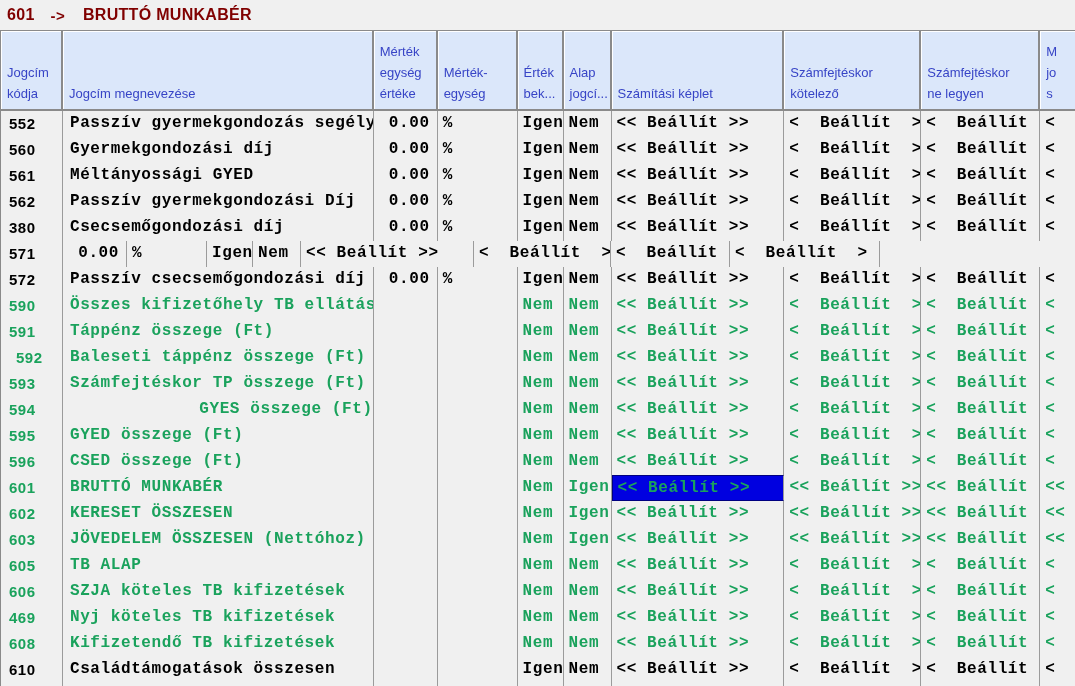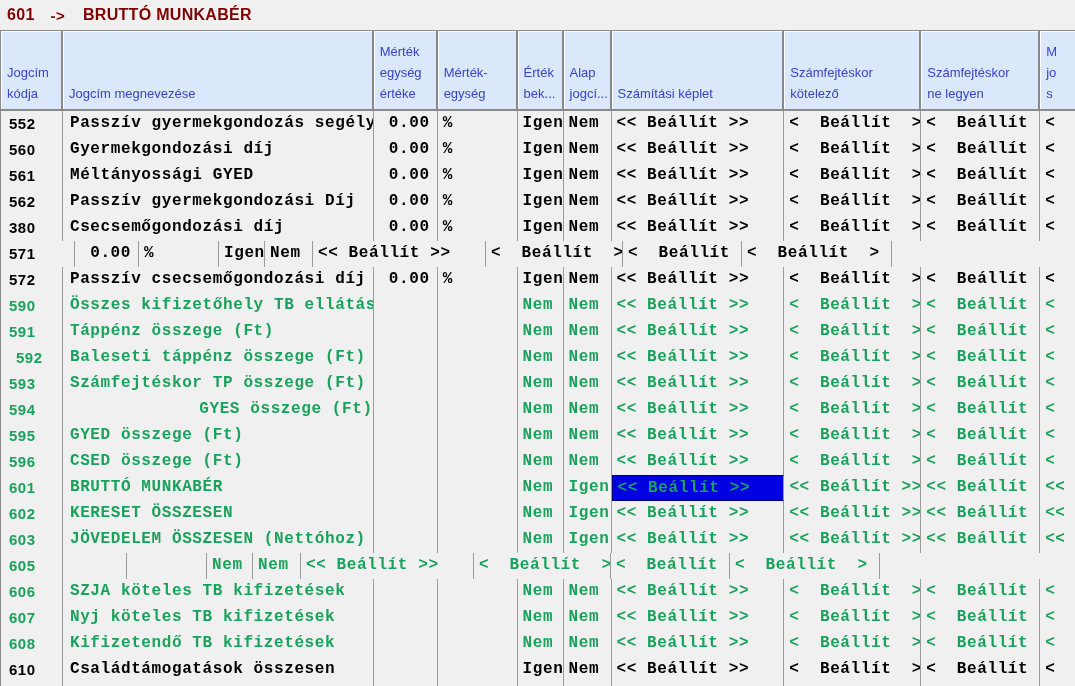--- a/index.html
+++ b/index.html
@@ -158,21 +158,21 @@
           <div class="cell value" style="width: 64px;">0.00</div>
           <div class="cell" style="width: 80px;">%</div>
           <div class="cell" style="width: 46px;">Igen</div>
           <div class="cell" style="width: 48px;">Nem</div>
           <div class="cell" style="width: 173px;">&lt;&lt; Beállít &gt;&gt;</div>
           <div class="cell" style="width: 137px;">&lt;  Beállít  &gt;</div>
           <div class="cell" style="width: 119px;">&lt;  Beállít  &gt;</div>
           <div class="cell" style="width: 150px;">&lt;  Beállít  &gt;</div>
         </div>
         <div class="body-row">
-          <div class="cell code" style="width: 74px;">571</div>
+          <div class="cell code" style="width: 62px;">571</div>
           <div class="cell value" style="width: 64px;">0.00</div>
           <div class="cell" style="width: 80px;">%</div>
           <div class="cell" style="width: 46px;">Igen</div>
           <div class="cell" style="width: 48px;">Nem</div>
           <div class="cell" style="width: 173px;">&lt;&lt; Beállít &gt;&gt;</div>
           <div class="cell" style="width: 137px;">&lt;  Beállít  &gt;</div>
           <div class="cell" style="width: 119px;">&lt;  Beállít  &gt;</div>
           <div class="cell" style="width: 150px;">&lt;  Beállít  &gt;</div>
         </div>
         <div class="body-row">
@@ -302,20 +302,21 @@
           <div class="cell" style="width: 80px;"></div>
           <div class="cell" style="width: 46px;">Nem</div>
           <div class="cell" style="width: 48px;">Igen</div>
           <div class="cell" style="width: 173px;">&lt;&lt; Beállít &gt;&gt;</div>
           <div class="cell" style="width: 137px;">&lt;&lt; Beállít &gt;&gt;</div>
           <div class="cell" style="width: 119px;">&lt;&lt; Beállít &gt;&gt;</div>
           <div class="cell" style="width: 150px;">&lt;&lt; Beállít &gt;&gt;</div>
         </div>
         <div class="body-row green">
           <div class="cell code" style="width: 62px;">605</div>
+          <div class="cell name" style="width: 311px;">TB ALAP</div>
           <div class="cell value" style="width: 64px;"></div>
           <div class="cell" style="width: 80px;"></div>
           <div class="cell" style="width: 46px;">Nem</div>
           <div class="cell" style="width: 48px;">Nem</div>
           <div class="cell" style="width: 173px;">&lt;&lt; Beállít &gt;&gt;</div>
           <div class="cell" style="width: 137px;">&lt;  Beállít  &gt;</div>
           <div class="cell" style="width: 119px;">&lt;  Beállít  &gt;</div>
           <div class="cell" style="width: 150px;">&lt;  Beállít  &gt;</div>
         </div>
         <div class="body-row green">
@@ -324,21 +325,21 @@
           <div class="cell value" style="width: 64px;"></div>
           <div class="cell" style="width: 80px;"></div>
           <div class="cell" style="width: 46px;">Nem</div>
           <div class="cell" style="width: 48px;">Nem</div>
           <div class="cell" style="width: 173px;">&lt;&lt; Beállít &gt;&gt;</div>
           <div class="cell" style="width: 137px;">&lt;  Beállít  &gt;</div>
           <div class="cell" style="width: 119px;">&lt;  Beállít  &gt;</div>
           <div class="cell" style="width: 150px;">&lt;  Beállít  &gt;</div>
         </div>
         <div class="body-row green">
-          <div class="cell code" style="width: 62px;">607</div>
+          <div class="cell code" style="width: 62px;">469</div>
           <div class="cell name" style="width: 311px;">Nyj köteles TB kifizetések</div>
           <div class="cell value" style="width: 64px;"></div>
           <div class="cell" style="width: 80px;"></div>
           <div class="cell" style="width: 46px;">Nem</div>
           <div class="cell" style="width: 48px;">Nem</div>
           <div class="cell" style="width: 173px;">&lt;&lt; Beállít &gt;&gt;</div>
           <div class="cell" style="width: 137px;">&lt;  Beállít  &gt;</div>
           <div class="cell" style="width: 119px;">&lt;  Beállít  &gt;</div>
           <div class="cell" style="width: 150px;">&lt;  Beállít  &gt;</div>
         </div>

